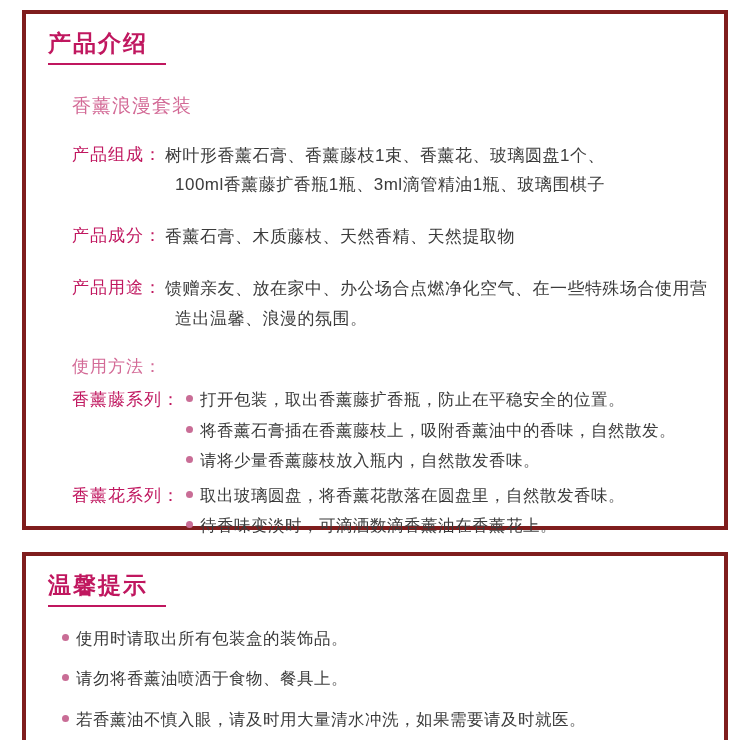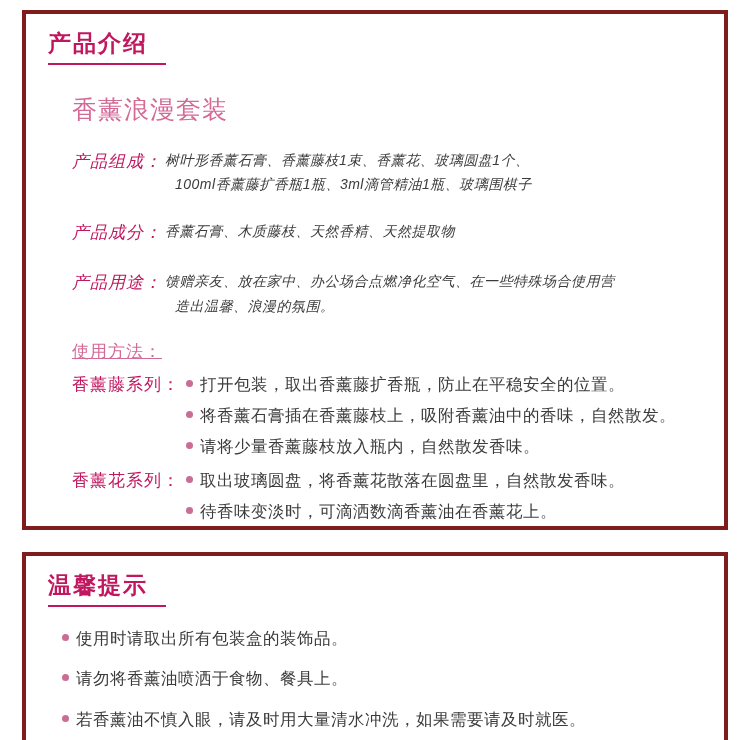--- a/index.html
+++ b/index.html
@@ -51,29 +51,28 @@
   }
 
   .title-underline {
     height: 2px;
     background: #c0175f;
     margin: 5px 0 0 22px;
     width: 118px;
   }
 
   .subtitle {
-    font-size: 25px;
+    font-size: 19px;
     color: #d36a96;
     letter-spacing: 1px;
     margin: 28px 0 0 46px;
   }
 
   .rows {
     margin: 22px 0 0 46px;
-    font-style: italic;
   }
 
   .row {
     display: flex;
     align-items: flex-start;
     margin-bottom: 22px;
   }
 
   .row-label {
     color: #c0175f;
@@ -85,38 +84,37 @@
   }
 
   .row-colon {
     color: #c0175f;
     font-size: 17px;
     flex: 0 0 auto;
     line-height: 1.7;
   }
 
   .row-value {
-    font-size: 14px;
+    font-size: 17px;
     color: #3b3b3b;
     line-height: 1.75;
     margin-left: 4px;
     letter-spacing: 0.5px;
   }
 
   .row-value .line2 {
     display: block;
     text-indent: 10px;
   }
 
   .usage-head {
     color: #d36a96;
     font-size: 17px;
     letter-spacing: 1px;
     margin: 4px 0 6px 46px;
-    text-decoration: underline;
   }
 
   .usage-block {
     display: flex;
     align-items: flex-start;
     margin: 0 0 4px 46px;
   }
 
   .usage-label {
     color: #c0175f;

